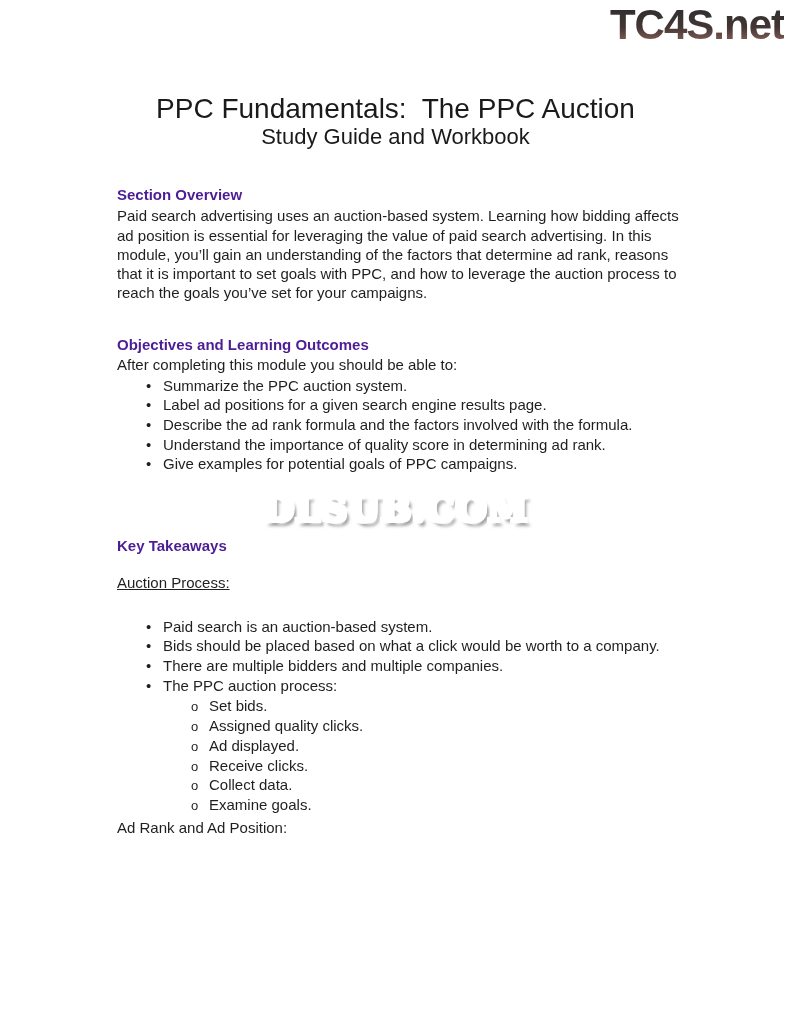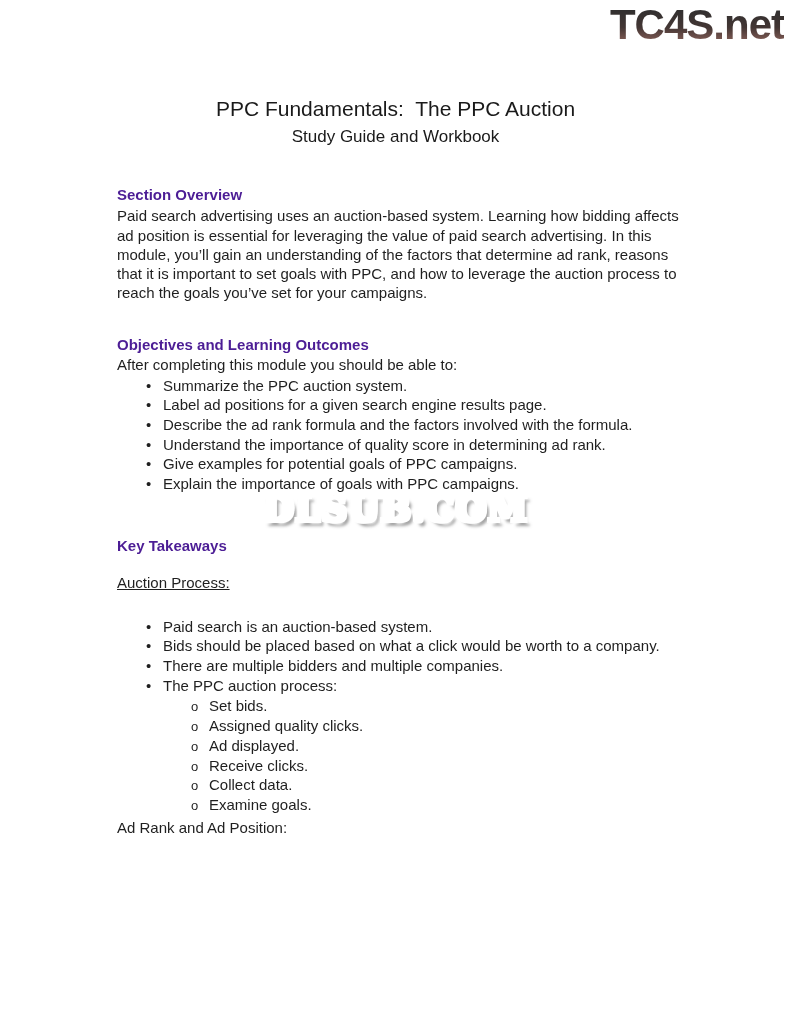--- a/index.html
+++ b/index.html
@@ -22,22 +22,22 @@
     font-weight: bold;
     letter-spacing: -1px;
     background: linear-gradient(180deg, #2e2e2e 12%, #433634 55%, #92665e 92%);
     -webkit-background-clip: text;
     background-clip: text;
     color: transparent;
   }
 
   
   .title-block { position: absolute; top: 94px; left: 0; width: 100%; text-align: center; }
-  .doc-title { font-size: 21px; line-height: 29px; white-space: pre-wrap; color: #1a1a1a; }
-  .doc-subtitle { font-size: 17px; line-height: 21px; margin-top: 3px; color: #1a1a1a; }
+  .doc-title { font-size: 28px; line-height: 29px; white-space: pre-wrap; color: #1a1a1a; }
+  .doc-subtitle { font-size: 22px; line-height: 21px; margin-top: 3px; color: #1a1a1a; }
 
   
   .sec { position: absolute; left: 117px; width: 566px; font-size: 15px; line-height: 19.3px; }
   .sec h2 { font-size: 15px; font-weight: bold; margin: 0; line-height: 19.3px; color: #4c1d95; }
   .sec p { margin: 0; }
   .sec-overview { top: 185px; }
   .sec-overview p { margin-top: 2px; }
   .sec-objectives { top: 335px; }
   .sec-objectives .intro { margin-top: 1px; }
   .sec-takeaways { top: 536px; }
@@ -111,21 +111,20 @@
 
   <section class="sec sec-objectives">
     <h2>Objectives and Learning Outcomes</h2>
     <p class="intro">After completing this module you should be able to:</p>
     <ul class="blist">
         <li class="b1">Summarize the PPC auction system.</li>
         <li class="b1">Label ad positions for a given search engine results page.</li>
         <li class="b1">Describe the ad rank formula and the factors involved with the formula.</li>
         <li class="b1">Understand the importance of quality score in determining ad rank.</li>
         <li class="b1">Give examples for potential goals of PPC campaigns.</li>
-        <li class="b1">Explain the importance of goals with PPC campaigns.</li>
       </ul>
   </section>
 
   <div class="dlsub-wrap">
     <span class="dlsub">DLSUB.COM</span>
   </div>
 
   <section class="sec sec-takeaways">
     <h2>Key Takeaways</h2>
     <p class="subhead">Auction Process:</p>

